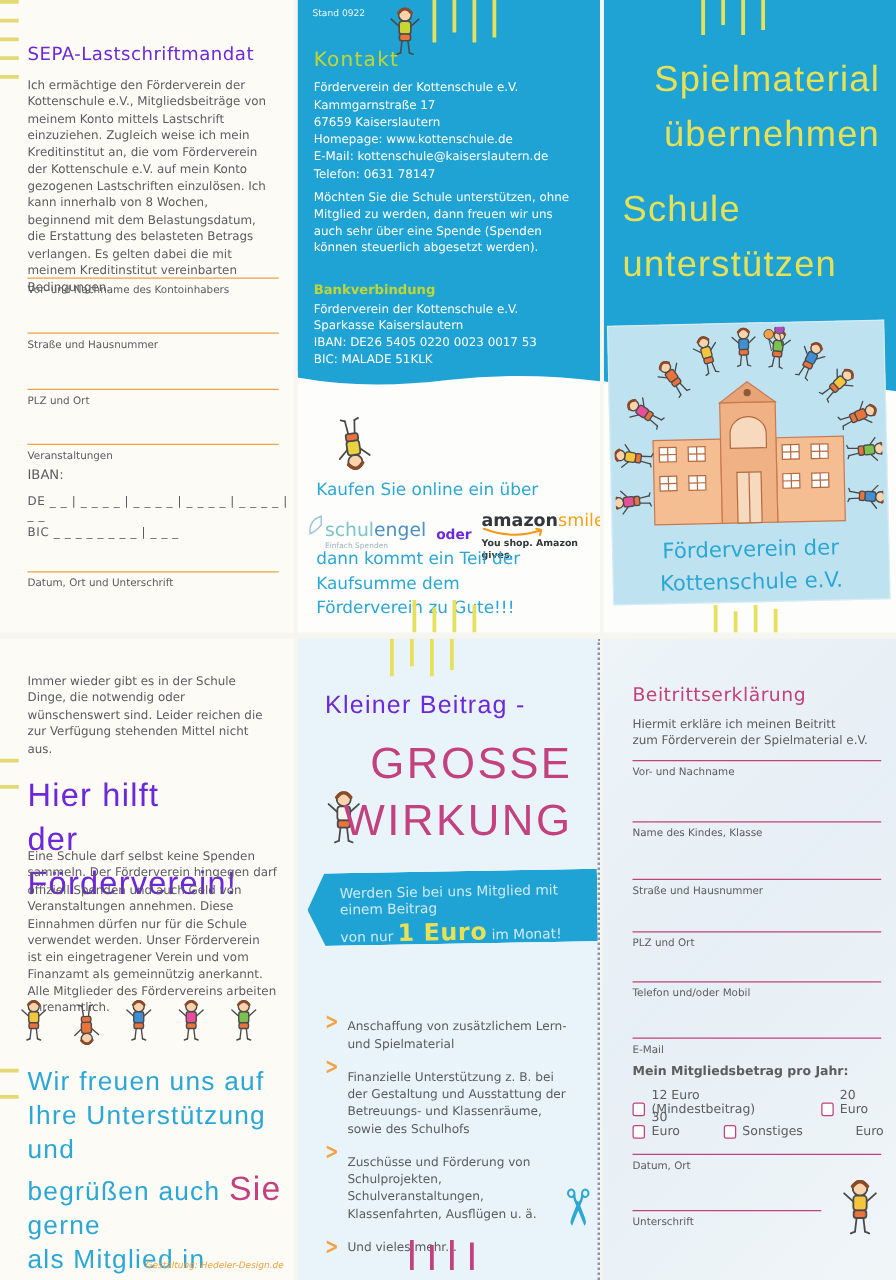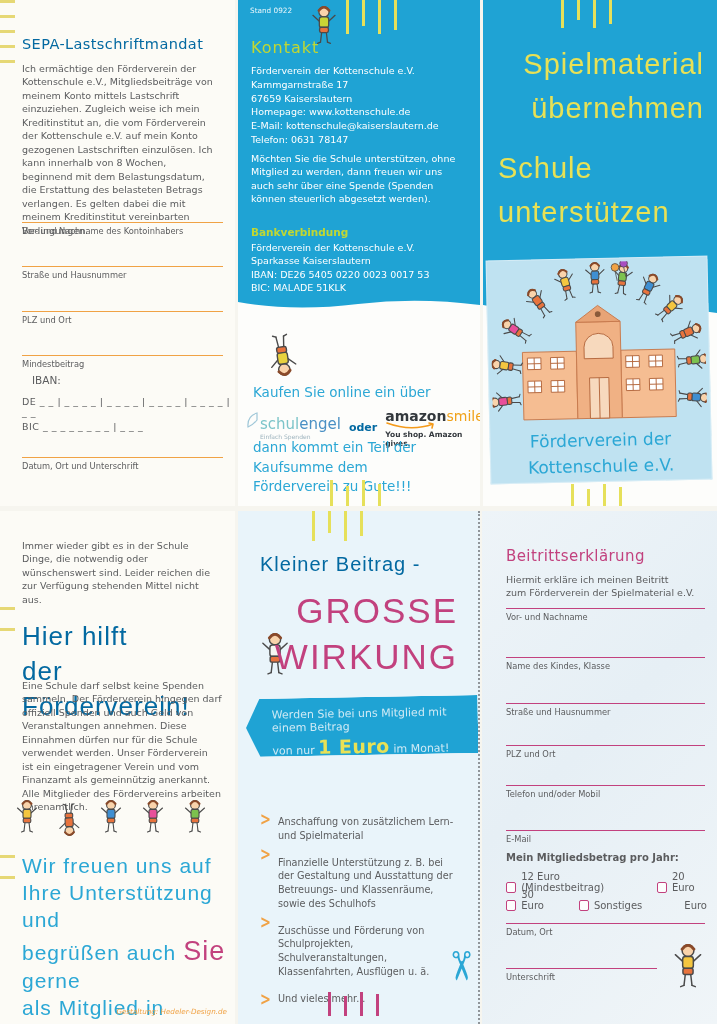--- a/index.html
+++ b/index.html
@@ -24,21 +24,21 @@
   .tickrow{position:absolute;display:flex;gap:13px}
   .tick{width:3px;height:30px;background:#e6e05a}
   .tick.pink{background:#c2417e;height:24px}
   .dashcol .dash{width:15px;height:3px;background:#e6d875;margin-bottom:12px}
   
   .fgroup{position:absolute;left:13px;right:12px}
   .fgroup .line{border-top:1.2px solid #f0a245}
   .fgroup.pink .line{border-top:1.2px solid #c2417e}
   .fgroup .lab{font-size:8.3px;padding-top:3px;color:#5b5c5e}
   
-  .h-orange{color:#0369a1}
+  .h-orange{color:#6d28d9}
   .h-lime{color:#c0d733}
   .h-magenta{color:#c2417e}
   .h-yellow{color:#e8e155}
   .h-blue{color:#2ba7d5}
   .display{font-family:"Liberation Sans",sans-serif;font-weight:400;letter-spacing:1px}
   
   .ribbon{position:absolute;background:#1fa3d4;color:#cfeaf5;
           clip-path:polygon(6% 0,100% 0,100% 100%,6% 100%,0 50%);
           transform:rotate(-1deg);padding:10px 10px 8px 26px;box-sizing:border-box}
   .ribbon .big{color:#e8e155;font-size:19px;font-weight:bold;letter-spacing:.5px}
@@ -104,23 +104,23 @@
   <div class="fgroup" style="top:266px;left:22px">
     <div class="line"></div>
       <div class="lab">Straße und Hausnummer</div>
     </div>
   <div class="fgroup" style="top:311px;left:22px">
     <div class="line"></div>
       <div class="lab">PLZ und Ort</div>
     </div>
   <div class="fgroup" style="top:355px;left:22px">
     <div class="line"></div>
-      <div class="lab">Mindestbeitrag</div>
-    </div>
-  <div class="abs" style="left:32px;top:374px;font-size:10.5px">IBAN:</div>
+      <div class="lab">Veranstaltungen</div>
+    </div>
+  <div class="abs" style="left:22px;top:374px;font-size:10.5px">IBAN:</div>
   <div class="abs" style="left:22px;top:396px;font-size:9.5px;letter-spacing:.5px">DE _ _ | _ _ _ _ | _ _ _ _ | _ _ _ _ | _ _ _ _ | _ _</div>
   <div class="abs" style="left:22px;top:421px;font-size:9.5px;letter-spacing:.5px">BIC  _ _ _ _ _ _ _ _ | _ _ _</div>
   <div class="fgroup" style="top:457px;left:22px">
     <div class="line"></div>
       <div class="lab">Datum, Ort und Unterschrift</div>
     </div>
 </section>
 
 <section class="panel" id="p-kontakt">
   <div class="blue-bg" style="height:296px"></div>

